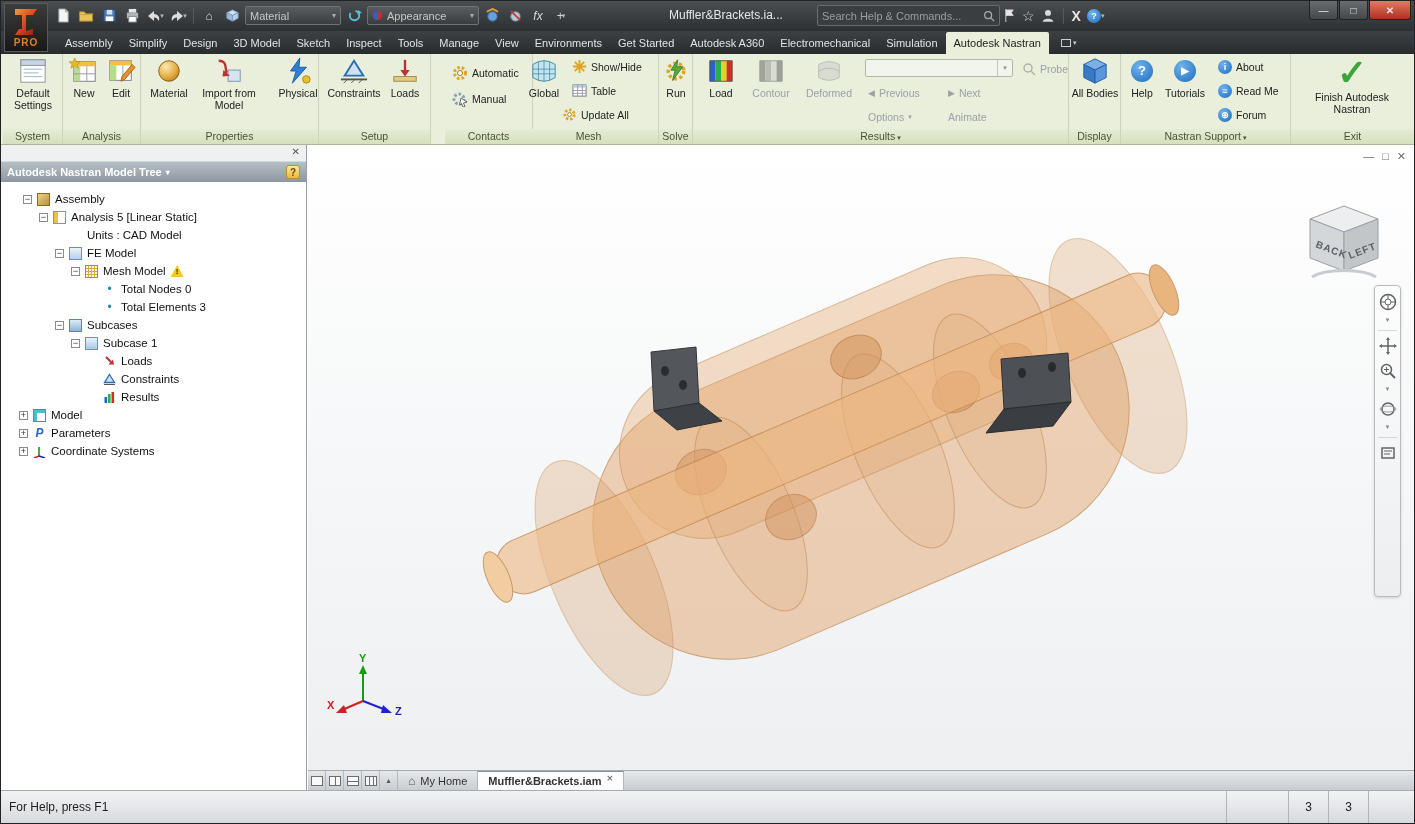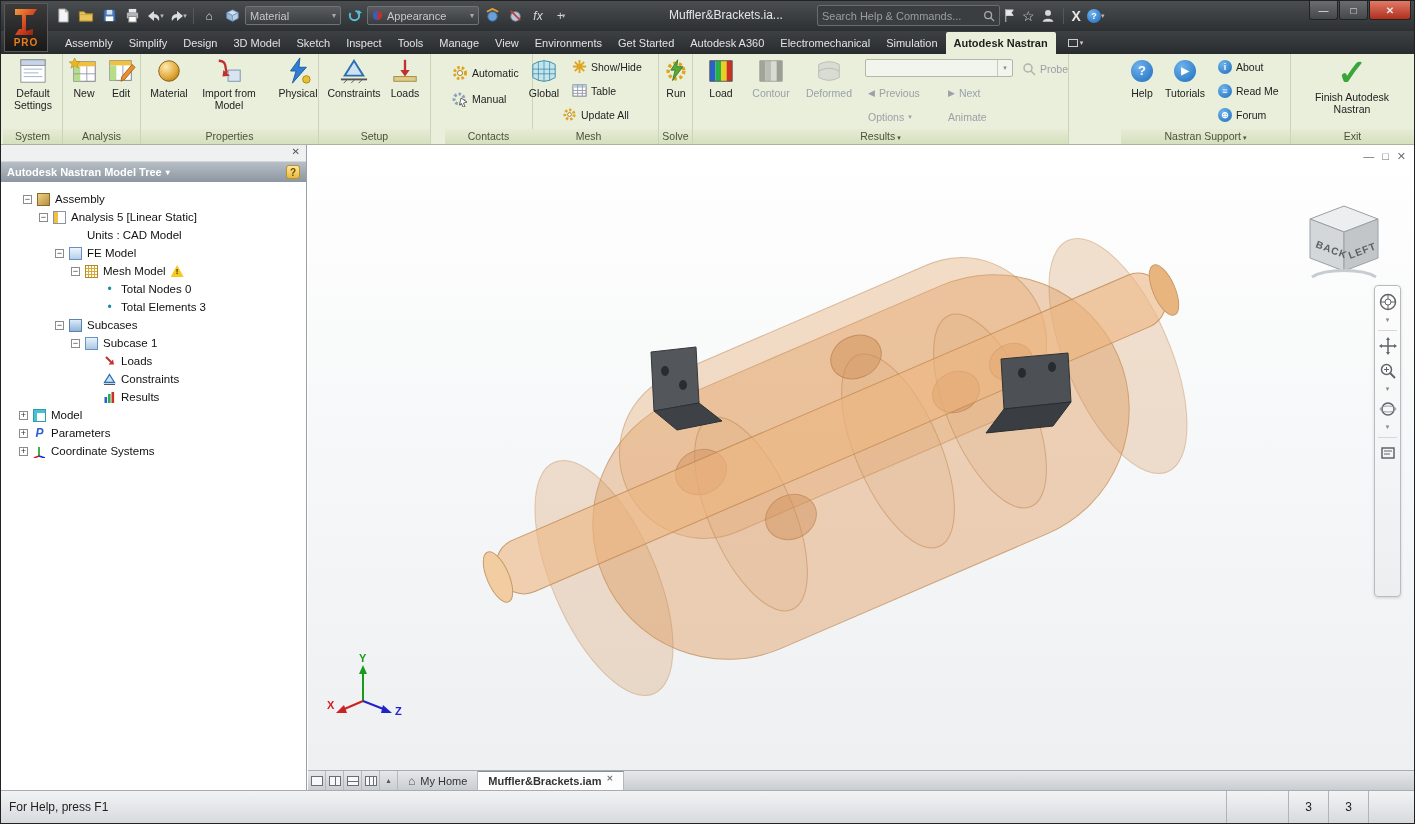--- a/index.html
+++ b/index.html
@@ -35,21 +35,21 @@
   .searchbox input::placeholder { color:#9a9da0; }
   .tbicons { position:absolute; left:1002px; top:4px; display:flex; align-items:center; gap:6px; height:21px; }
   .winbtns { position:absolute; right:3px; top:0px; display:flex; }
   .winbtn { width:29px; height:19px; display:flex; align-items:center; justify-content:center;
         background:linear-gradient(#6a6d70,#45484b); border:1px solid #222; border-top:none; color:#e8e8e8;
         font-size:10px; border-radius:0 0 3px 3px; margin-left:1px; }
   .winbtn.close { background:linear-gradient(#e07b66,#b02f1e); width:42px; font-weight:bold; }
 
   
   .tab { color:#e2e2e2; font-size:11px; padding:0 8px; height:22px; line-height:22px; white-space:nowrap; cursor:default; }
-  .tab.active { background:#e9efdb; color:#1e1e1e; border-radius:2px 2px 0 0; font-weight:bold; }
+  .tab.active { background:#e9efdb; color:#1e1e1e; border-radius:2px 2px 0 0; font-weight:normal; }
   .ribbonopt { margin-left:6px; height:22px; display:flex; align-items:center; gap:2px; color:#ccc; padding:0 6px; }
   .ribbonopt .bx { width:10px; height:8px; border:1px solid #ccc; }
   .ribbonopt .ch { font-size:7px; }
 
   
   .ribbon { position:absolute; left:0; top:53px; right:0; height:91px; background:#e9efdb; border-bottom:1px solid #aab49a; }
   .rp { position:absolute; top:0; height:90px; border-right:1px solid #cbd4b9; }
   .rp-title { position:absolute; bottom:0; left:0; right:0; height:15px; line-height:15px; text-align:center;
         color:#4a523a; background:linear-gradient(#e6ecd6,#d5e0bd); font-size:10.5px; white-space:nowrap; overflow:hidden;}
   .rp-title .ch { font-size:7px; margin-left:2px; }
@@ -531,20 +531,33 @@
         <span style="font-size:7px">▾</span>
       </div>
       <div class="sb dis" style="left:252px;top:52px">
         <span>Animate</span>
       </div>
       <div class="rp-title">
         <span>Results</span><span class="ch">▾</span>
       </div>
     </div>
 
+    <div class="rp" style="left:1068px;width:52px">
+      <div class="bb" style="left:2px;width:48px">
+        <div class="ic">
+          <svg width="28" height="28" viewBox="0 0 30 30">
+              <polygon points="15,2 27,8 15,14 3,8" fill="#7ab0e8" stroke="#2a5a9a"></polygon>
+              <polygon points="3,8 15,14 15,28 3,22" fill="#3a78c8" stroke="#2a5a9a"></polygon>
+              <polygon points="27,8 15,14 15,28 27,22" fill="#5a96dc" stroke="#2a5a9a"></polygon>
+            </svg>
+        </div>
+        <span>All Bodies</span>
+      </div>
+      <div class="rp-title"><span>Display</span></div>
+    </div>
 
     <div class="rp" style="left:1120px;width:170px">
       <div class="bb" style="left:4px;width:34px">
         <div class="ic">
             <span class="badge">?</span>
           </div>
         <span>Help</span>
       </div>
       <div class="bb" style="left:40px;width:48px">
         <div class="ic">

